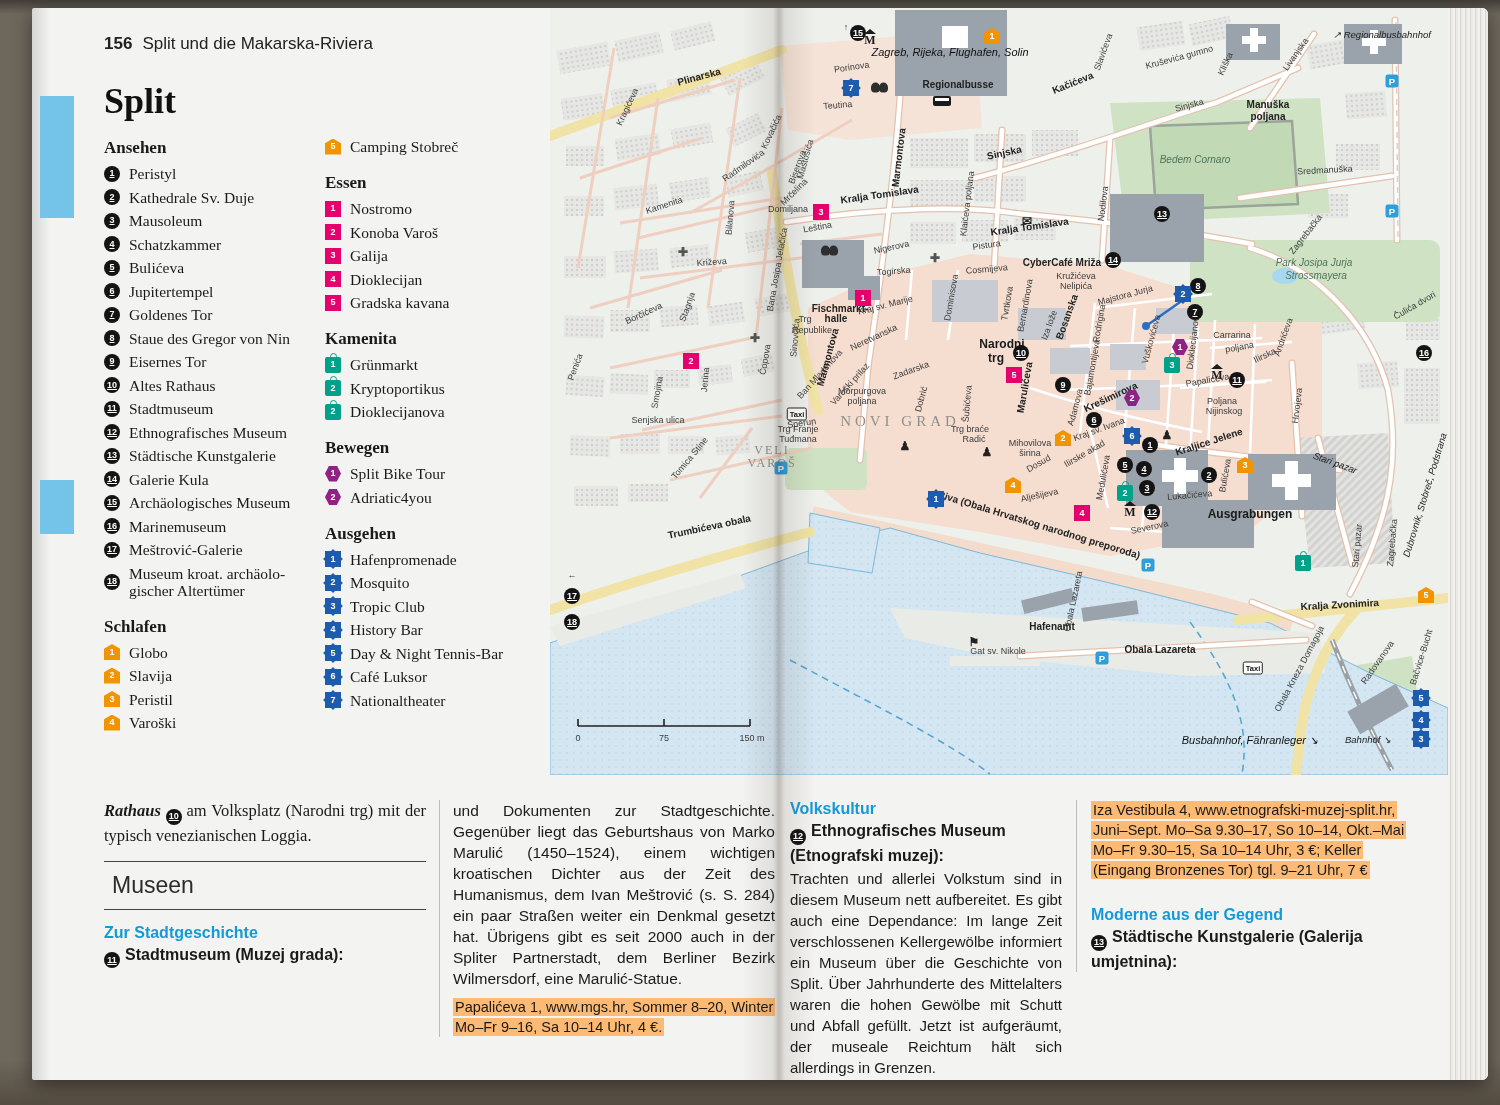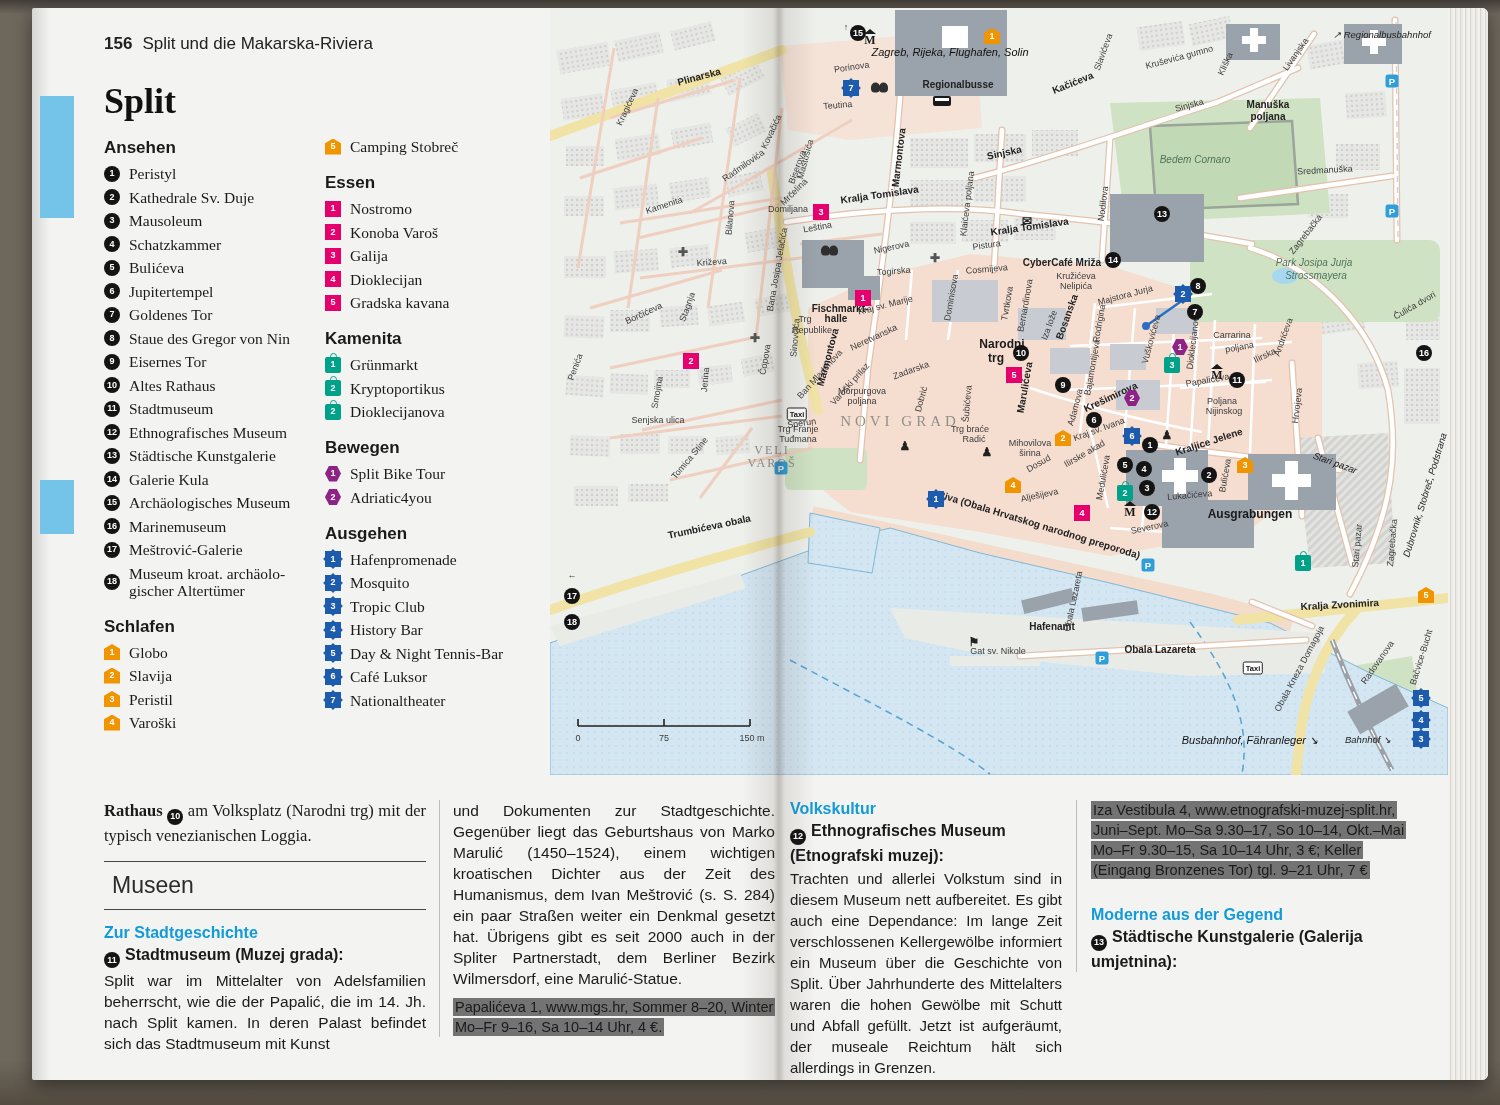--- a/index.html
+++ b/index.html
@@ -16,29 +16,29 @@
   .blue-bar{position:absolute;left:8px;width:34px;background:#74c3e9;}
   .bar1{top:88px;height:122px;} .bar2{top:472px;height:54px;}
   .hdr{position:absolute;left:72px;top:26px;font-size:17px;color:#222;}
   .hdr b{margin-right:10px;text-align:right;}
   .split-title{position:absolute;left:72px;top:72px;font-family:"Liberation Serif",serif;font-weight:bold;font-size:36px;color:#111;}
 
   
   .legend-col{position:absolute;top:130px;}
   .col1{left:72px;width:218px;} .col2{left:293px;width:210px;}
   [data-section]{margin-bottom:18px;}
-  .lg-h{font-weight:bold;font-size:17px;color:#1a1a1a;margin:0 0 7px 0;}
+  .lg-h{font-weight:bold;font-size:17px;color:#1a1a1a;margin:0 0 7px 0;font-family:Liberation Serif, serif;}
   .li{display:flex;align-items:center;margin:0 0 6.5px 0;}
   .li .lbl{font-family:"Liberation Serif",serif;font-size:15.5px;color:#1a1a1a;margin-left:9px;line-height:17px;}
 
   
   .mk{position:relative;display:inline-flex;width:16px;height:16px;align-items:center;justify-content:center;
       font:700 9px "Liberation Sans",sans-serif;color:#fff;flex:none;}
   .mk i{font-style:normal;position:relative;z-index:2;line-height:1;}
-  .m-sight{background:#141414;border-radius:50%;}
+  .m-sight{background:#141414;border-radius:50%;text-decoration:underline;}
   .m-hotel{background:#f09500;clip-path:polygon(50% 0,100% 30%,100% 100%,0 100%,0 30%);}
   .m-food{background:#e5006d;}
   .m-shop{background:#00a189;border-radius:2px;}
   .m-shop::before{content:"";position:absolute;top:-4px;left:4.5px;width:5px;height:5px;border:1.6px solid #00a189;border-radius:50%;background:transparent;z-index:1;}
   .m-move{background:#8e2385;clip-path:polygon(26% 0,74% 0,100% 50%,74% 100%,26% 100%,0 50%);}
   .m-night{background:#1d5bad;}
   .m-night::before{content:"";position:absolute;inset:1px;background:#1d5bad;transform:rotate(45deg);}
   .m-park{background:#2f9ed9;width:13px;height:13px;border-radius:2.5px;font-size:9.5px;}
   .m-taxi{background:#fff;border:1px solid #222;color:#111;width:auto;height:11px;padding:0 2px;border-radius:2px;font:700 7.5px "Liberation Sans",sans-serif;}
   .m-museum{background:none;color:#1a1a1a;font:700 12px "Liberation Serif",serif;}
@@ -66,29 +66,29 @@
   .lb-p{font-size:10px;font-style:italic;fill:#4e7458;text-anchor:middle;}
   .lb-n{font-size:12px;font-weight:700;fill:#1a1a1a;text-anchor:middle;}
 
   
   .art{position:absolute;top:792px;color:#1a1a1a;}
   .cA{left:72px;width:322px;}
   .cB{left:407px;width:322px;border-left:1px solid #bdbdb8;padding-left:13px;}
   .cC{left:758px;width:272px;}
   .cD{left:1044px;width:332px;border-left:1px solid #bdbdb8;padding-left:14px;}
   .serif-p{font-family:"Liberation Serif",serif;font-size:16.5px;line-height:22px;text-align:justify;margin:0 0 14px 0;}
-  .serif-p b{font-weight:bold;}
+  .serif-p b{font-weight:bold;font-style:italic;}
   .rule-h{border:0;border-top:1.5px solid #444;margin:10px 0;}
   .sec-title{font-size:23px;color:#2b2b2b;margin:2px 0 4px 8px;font-weight:400;}
   .subhead{color:#129bd8;font-weight:700;font-size:16px;margin:14px 0 2px 0;}
   .entry-head{font-weight:700;font-size:16px;line-height:21px;margin:2px 0 0 0;}
   .entry-head .mk{vertical-align:-3px;margin-right:5px;}
   .body-p{font-size:15.5px;line-height:21px;text-align:justify;margin:2px 0 0 0;}
   .cC .body-p{font-size:15px;}
-  .info-p{font-size:14.5px;line-height:20px;background:#737373;display:inline;box-decoration-break:clone;-webkit-box-decoration-break:clone;padding:1px 2px;}
+  .info-p{font-size:14.5px;line-height:20px;background:#fdba74;display:inline;box-decoration-break:clone;-webkit-box-decoration-break:clone;padding:1px 2px;}
   .info-wrap{margin-top:8px;}
 </style>
 </head>
 <body>
 
 <div class="stage">
   <div class="book">
     <div class="edge-shade"></div>
 
     <div class="blue-bar bar1"></div>
@@ -918,21 +918,20 @@
       <p class="serif-p"><b>Rathaus</b> <span class="mk m-sight" style="vertical-align:-3px;">
             <i>10</i>
           </span><span> am Volksplatz (Narodni trg) mit der typisch venezianischen Loggia.</span></p>
       <hr class="rule-h">
       <div class="sec-title">Museen</div>
       <hr class="rule-h">
       <div class="subhead">Zur Stadtgeschichte</div>
       <div class="entry-head"><span class="mk m-sight">
             <i>11</i>
           </span><span>Stadtmuseum (Muzej grada):</span></div>
-      <p class="body-p">Split war im Mittelalter von Adelsfamilien beherrscht, wie die der Papalić, die im 14. Jh. nach Split kamen. In deren Palast befindet sich das Stadtmuseum mit Kunst</p>
     </div>
 
     <div class="art cB">
       <p class="body-p" style="margin-top:0;">und Dokumenten zur Stadtgeschichte. Gegenüber liegt das Geburtshaus von Marko Marulić (1450–1524), einem wichtigen kroatischen Dichter aus der Zeit des Humanismus, dem Ivan Meštrović (s. S. 284) ein paar Straßen weiter ein Denkmal gesetzt hat. Übrigens gibt es seit 2000 auch in der Spliter Partnerstadt, dem Berliner Bezirk Wilmersdorf, eine Marulić-Statue.</p>
       <div class="info-wrap"><span class="info-p">Papalićeva 1, www.mgs.hr, Sommer 8–20, Winter Mo–Fr 9–16, Sa 10–14 Uhr, 4 €.</span></div>
     </div>
 
     <div class="art cC">
       <div class="subhead" style="margin-top:0;">Volkskultur</div>
       <div class="entry-head"><span class="mk m-sight">

